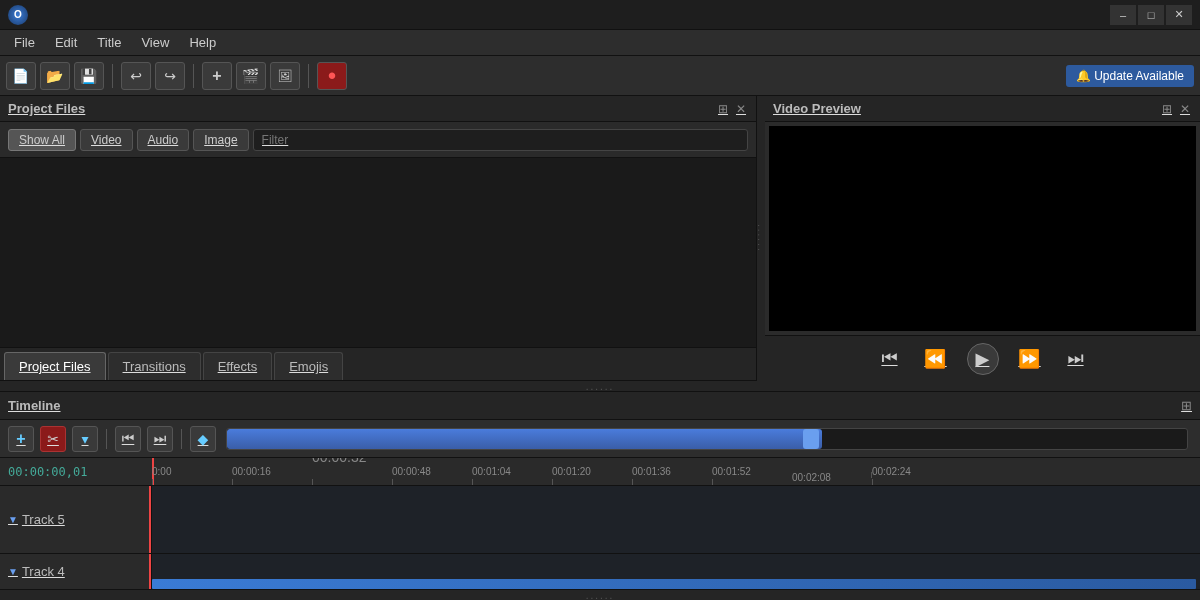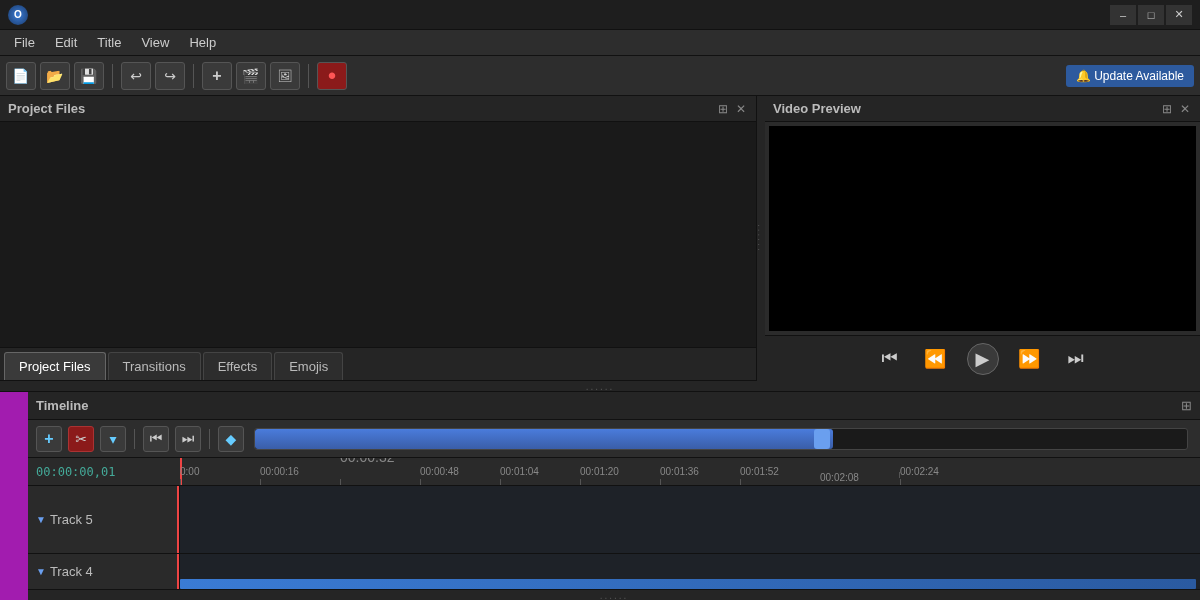--- a/index.html
+++ b/index.html
@@ -439,34 +439,41 @@
   <button class="tb-btn">↪</button>
   <div class="tb-sep"></div>
   <button class="tb-btn" style="font-size:16px;font-weight:bold;">+</button>
   <button class="tb-btn">🎬</button>
   <button class="tb-btn" style="font-size:12px;">🖼</button>
   <div class="tb-sep"></div>
   <button class="tb-btn record" style="color:#f55;">⏺</button>
   <div class="update-badge">🔔 Update Available</div>
 </div>
 
-<div id="main" style="display:flex;flex-direction:column;height:504px;">
+<div id="main" style="display:flex;flex-direction:column;height:504px;text-decoration:underline;">
 
   <div style="display:flex;flex:1;min-height:0;">
 
     <div id="left-panel" style="width:757px;display:flex;flex-direction:column;border-right:1px solid #111;">
 
       <div class="panel-header">
         <span class="title">Project Files</span>
         <div class="icons">
           <span class="panel-icon">⊞</span>
           <span class="panel-icon">✕</span>
         </div>
       </div>
 
+      <div id="filter-bar">
+        <button class="filter-btn active">Show All</button>
+        <button class="filter-btn">Video</button>
+        <button class="filter-btn">Audio</button>
+        <button class="filter-btn">Image</button>
+        <input class="filter-input" placeholder="Filter" style="">
+      </div>
 
       <div id="files-content" style="flex:1;background:#1a1a1a;"></div>
 
       <div id="bottom-tabs">
         <button class="tab-btn active">Project Files</button>
         <button class="tab-btn">Transitions</button>
         <button class="tab-btn">Effects</button>
         <button class="tab-btn">Emojis</button>
       </div>
     </div>
@@ -489,21 +496,21 @@
         <button class="ctrl-btn" style="font-size:18px;">⏪</button>
         <button class="ctrl-btn play" style="font-size:18px;background:#3a3a3a;border:1px solid #666;border-radius:50%;width:32px;height:32px;">▶</button>
         <button class="ctrl-btn" style="font-size:18px;">⏩</button>
         <button class="ctrl-btn" style="font-size:18px;">⏭</button>
       </div>
     </div>
   </div>
 
   <div class="h-resize-dots">......</div>
 
-  <div id="timeline-section" style="background:#a21caf;border-top:1px solid #111;padding-left:28px;">
+  <div id="timeline-section" style="background:#ffffff;border-top:1px solid #111;">
 
     <div id="timeline-header" style="background:#252525;height:28px;display:flex;align-items:center;padding:0 8px;border-bottom:1px solid #111;justify-content:space-between;">
       <span style="font-weight:bold;color:#bbb;font-size:13px;">Timeline</span>
       <span style="color:#888;cursor:pointer;">⊞</span>
     </div>
 
     <div id="timeline-toolbar" style="background:#2d2d2d;height:38px;display:flex;align-items:center;padding:0 8px;gap:6px;border-bottom:1px solid #111;">
       <button class="tl-btn" style="font-size:16px;font-weight:bold;color:#6cf;">+</button>
       <button class="tl-btn" style="background:#8b1a1a;border-color:#a33;">✂</button>
       <button class="tl-btn" style="color:#6cf;">▾</button>

